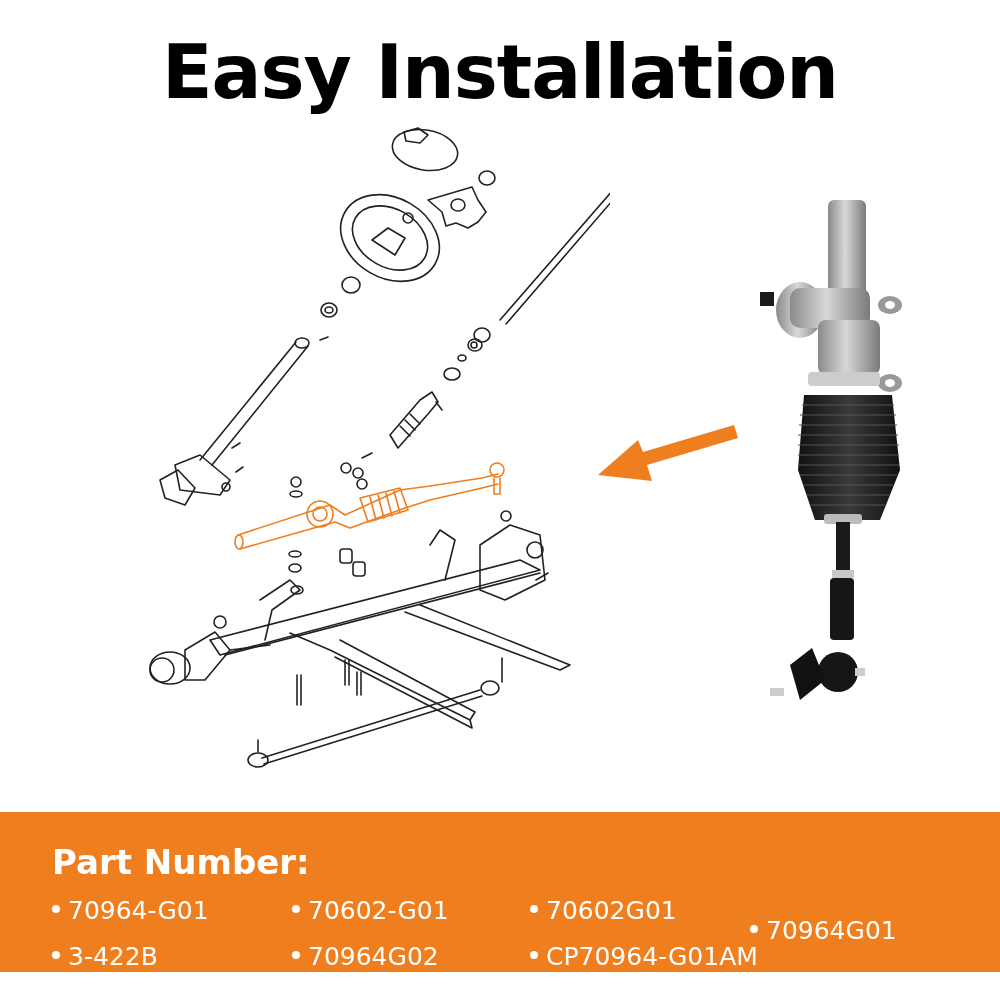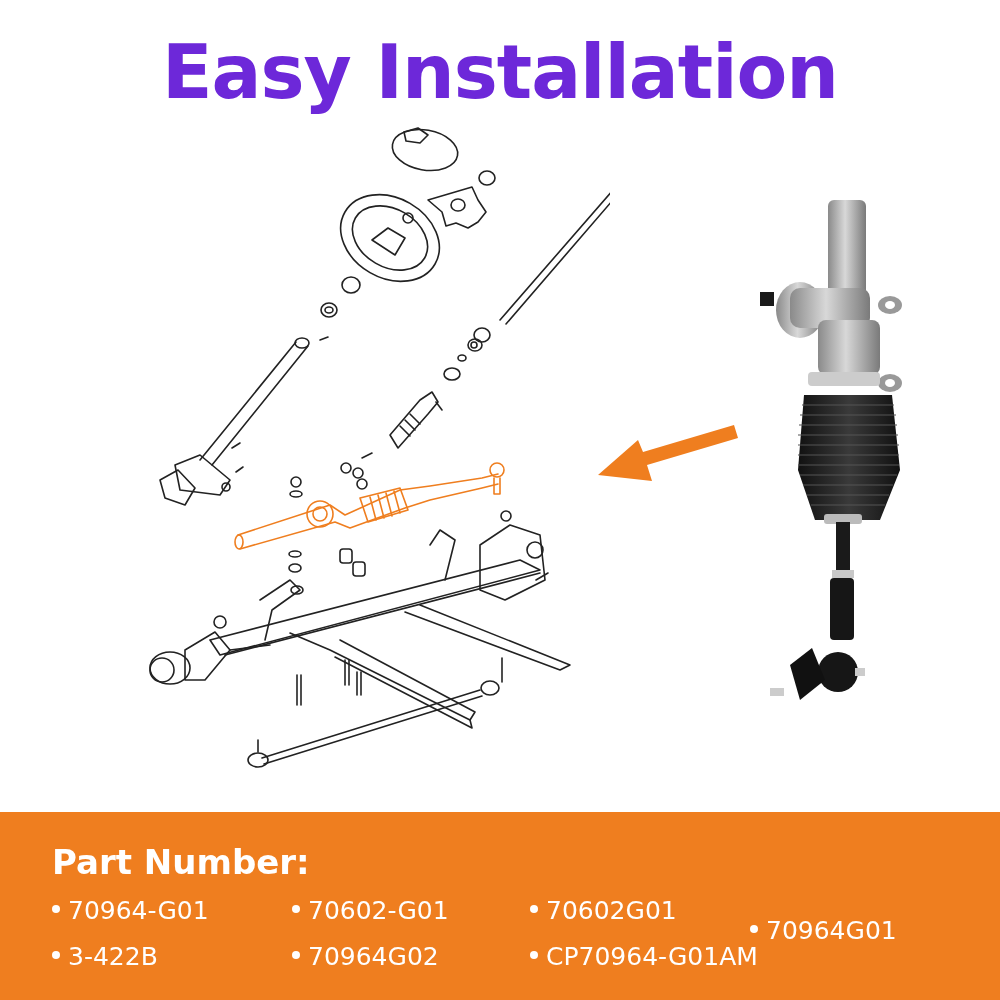--- a/index.html
+++ b/index.html
@@ -9,37 +9,37 @@
   }
   .title {
     position: absolute; left: 0; top: 22px; width: 1000px; text-align: center;
     font-family: "DejaVu Sans", sans-serif; font-weight: bold;
     font-size: 74px; letter-spacing: -1px; line-height: 100px;
   }
   .diagram { position: absolute; left: 130px; top: 120px; width: 480px; height: 680px; }
   .photo { position: absolute; left: 740px; top: 190px; width: 180px; height: 530px; }
   .arrow { position: absolute; left: 590px; top: 420px; width: 160px; height: 70px; }
   .footer {
-    position: absolute; left: 0; top: 812px; width: 1000px; height: 188px; text-align: center;
+    position: absolute; left: 0; top: 812px; width: 1000px; height: 160px; text-align: center;
   }
   .footer-title {
     position: absolute; left: 52px; top: 30px; color: #fff;
     font-weight: bold; font-size: 34px; line-height: 40px;
     font-family: "DejaVu Sans", sans-serif;
   }
   .pn {
     position: absolute; color: #fff; font-size: 25px; line-height: 34px;
     font-family: "DejaVu Sans", sans-serif; white-space: nowrap;
   }
   .pn .bullet { display: inline-block; width: 8px; height: 8px; border-radius: 50%; background: #fff; margin-right: 8px; vertical-align: middle; position: relative; top: -3px; }
 </style>
 </head>
 <body>
 
-<div class="title" style="color:#6d28d9;">Easy Installation</div>
+<div class="title" style="color:#000000;">Easy Installation</div>
 
 <svg class="diagram" viewBox="130 120 480 680" xmlns="http://www.w3.org/2000/svg" fill="none" stroke="#222" stroke-width="1.6" stroke-linejoin="round" stroke-linecap="round">
 
   <ellipse cx="425" cy="150" rx="33" ry="20" transform="rotate(10 425 150)"></ellipse>
   <path d="M404 132 L418 128 L428 135 L420 143 L406 141 Z"></path>
 
   <ellipse cx="487" cy="178" rx="8" ry="7"></ellipse>
 
   <path d="M428 200 L472 187 L478 200 L486 212 L478 222 L468 228 L456 223 L446 226 L442 212 Z"></path>
   <ellipse cx="458" cy="205" rx="7" ry="6"></ellipse>

